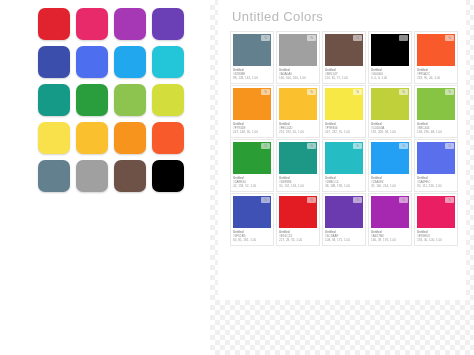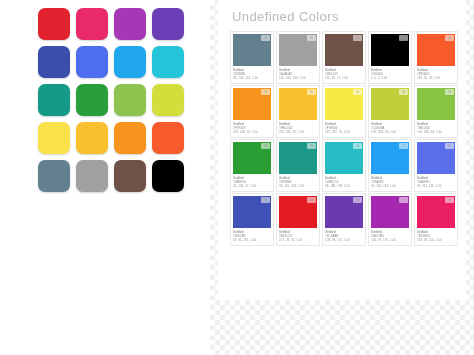--- a/index.html
+++ b/index.html
@@ -146,21 +146,21 @@
     <div class="palette-swatch" title="#F7941E" style="background: rgb(247, 148, 30);"></div>
     <div class="palette-swatch" title="#F95A2C" style="background: rgb(249, 90, 44);"></div>
     <div class="palette-swatch" title="#62808E" style="background: rgb(98, 128, 142);"></div>
     <div class="palette-swatch" title="#A0A0A0" style="background: rgb(160, 160, 160);"></div>
     <div class="palette-swatch" title="#6E5147" style="background: rgb(110, 81, 71);"></div>
     <div class="palette-swatch" title="#000000" style="background: rgb(0, 0, 0);"></div>
   </div>
 
 <div id="panel">
   <div id="panel-sheet">
-    <div id="panel-title">Undefined Colors</div>
+    <div id="panel-title">Untitled Colors</div>
     <div id="card-grid">
         <div class="color-card">
           <div class="card-swatch" style="background: rgb(98, 128, 142);">
             <div class="card-badge">%</div>
           </div>
           <div class="card-name">Untitled</div>
           <div class="card-hex">#62808E</div>
           <div class="card-rgba">98, 128, 142, 1.00</div>
         </div>
         <div class="color-card">

